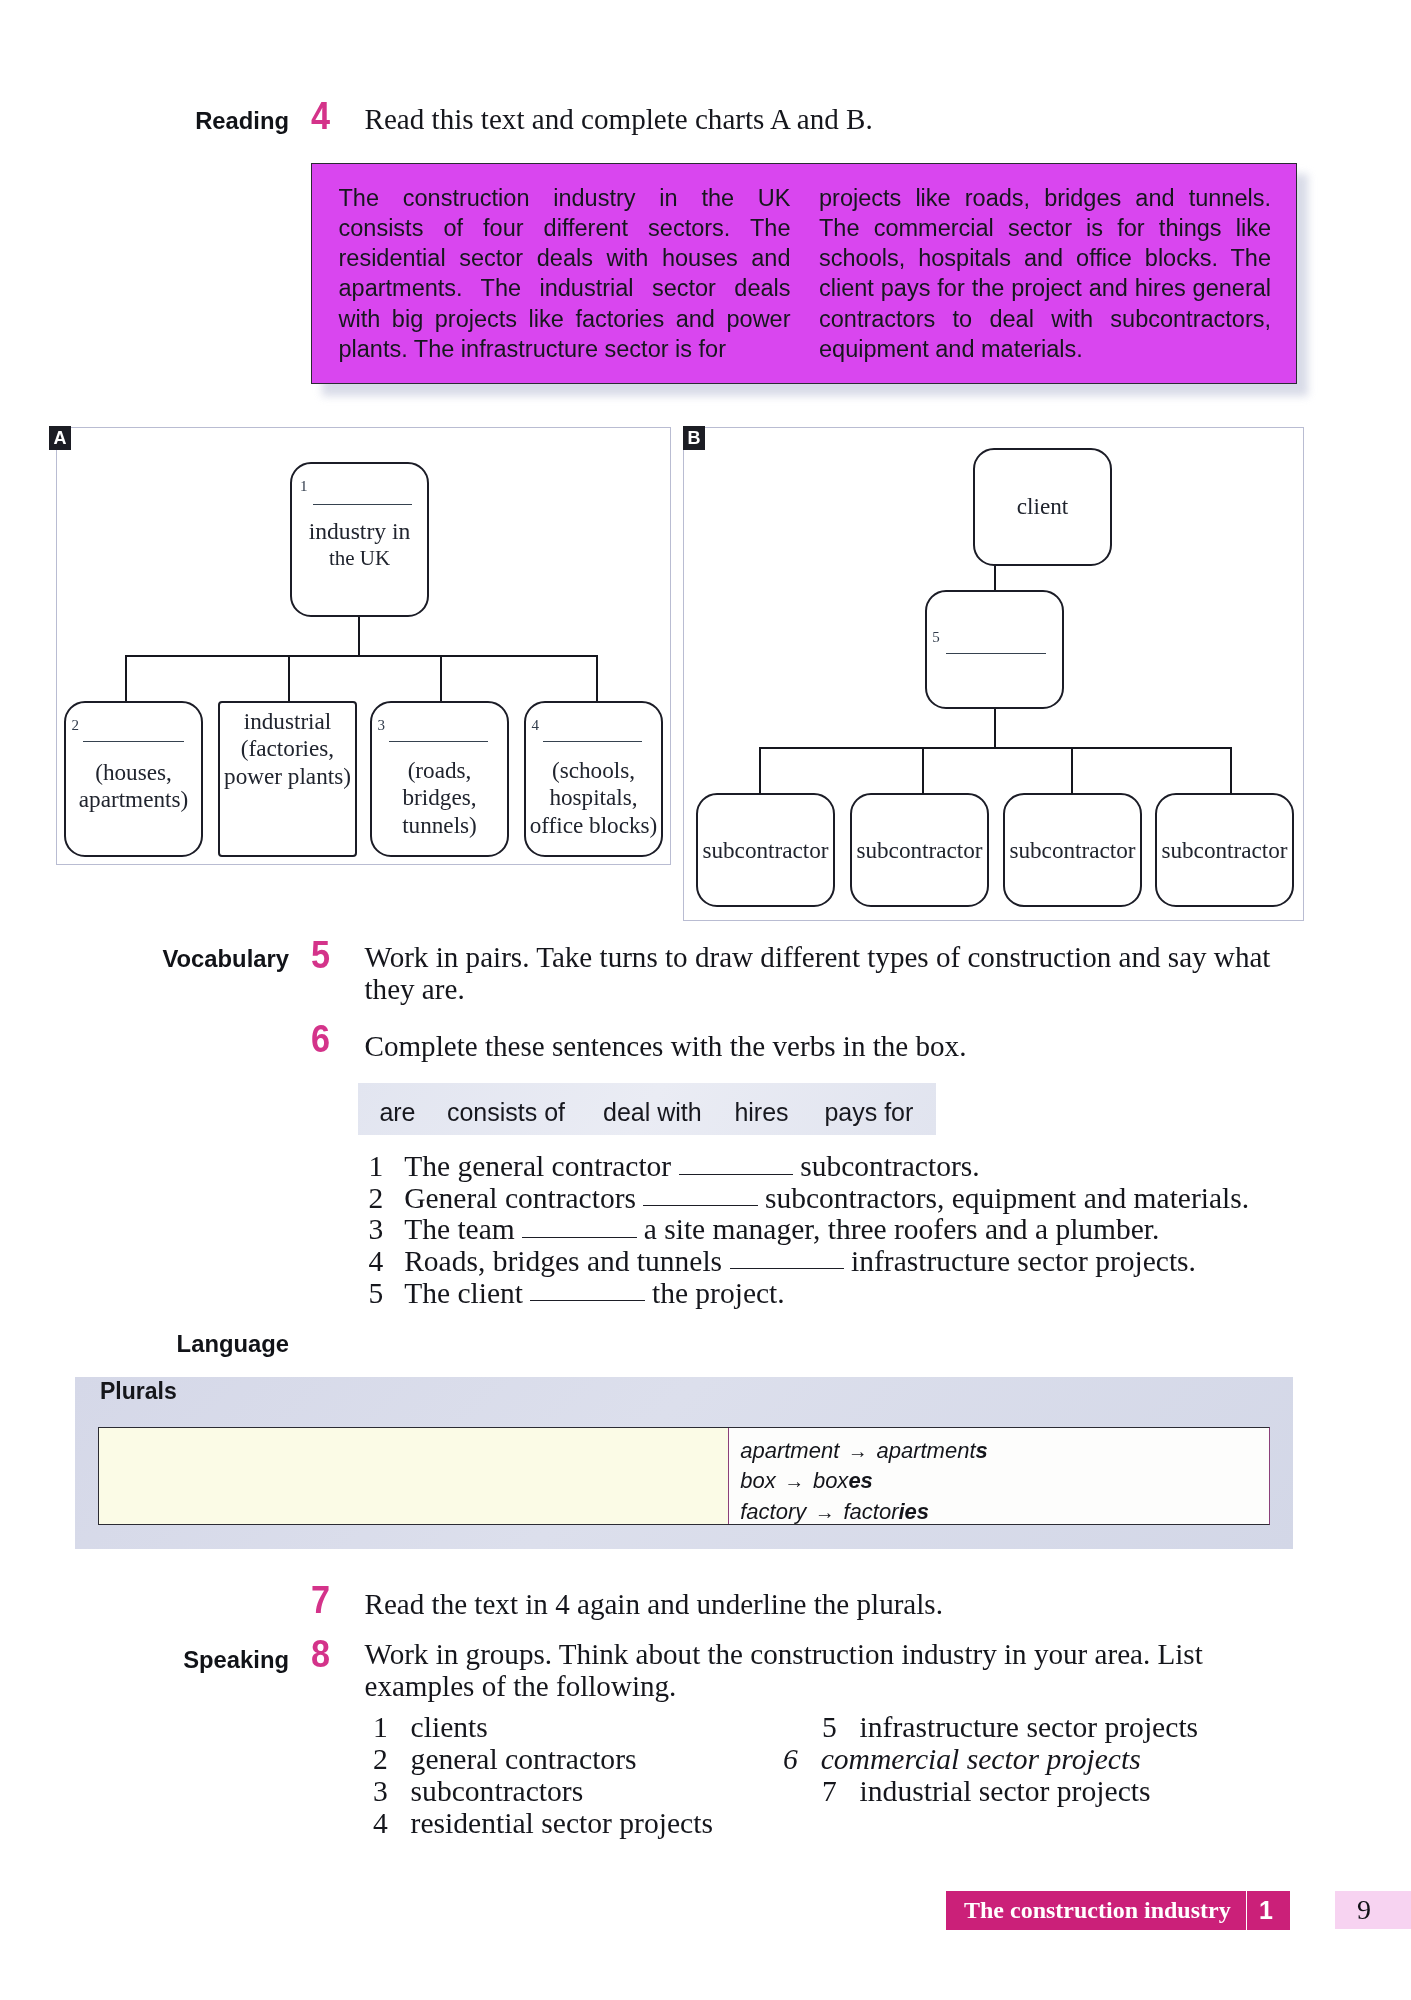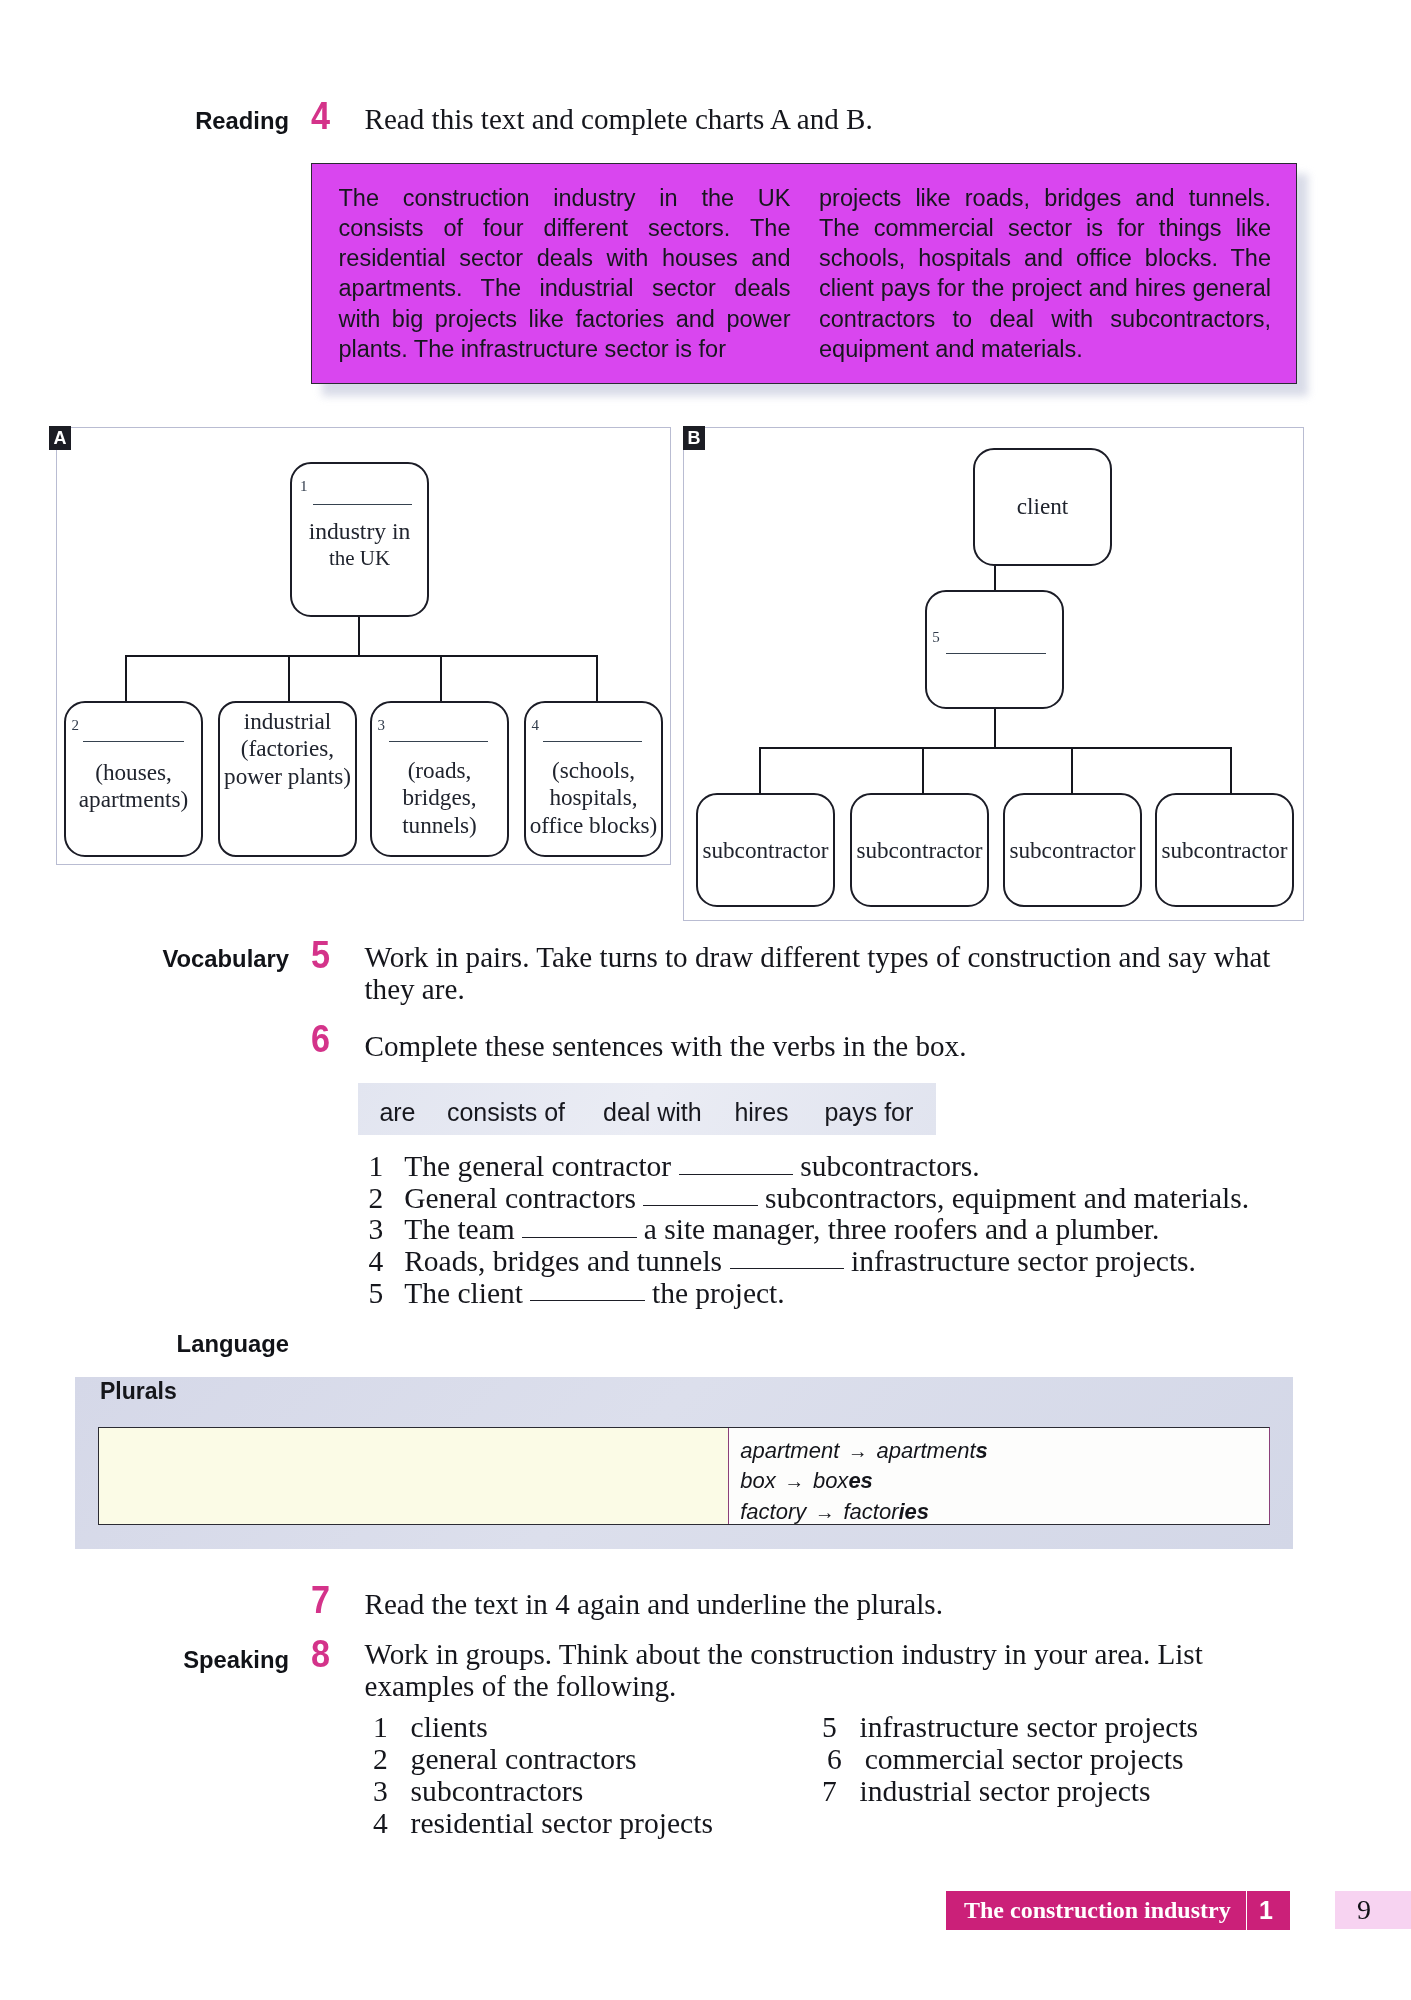--- a/index.html
+++ b/index.html
@@ -115,21 +115,21 @@
       <div class="node-blank" style="left:21px;top:39.5px;width:99px;"></div>
       <div class="node-text" style="top:54px;font-size:23.6px;line-height:27px;">industry in</div>
       <div class="node-text" style="top:81px;font-size:21px;line-height:27px;">the UK</div>
     </div>
     <div class="node" style="left:64px;top:701px;width:139px;height:156px;border-radius:21px;">
       <div class="node-num" style="left:5.5px;top:14px;">2</div>
       <div class="node-blank" style="left:17.3px;top:38px;width:101px;"></div>
       <div class="node-text" style="top:55.8px;font-size:23.2px;line-height:27.5px;">(houses,</div>
       <div class="node-text" style="top:83.3px;font-size:23.2px;line-height:27.5px;">apartments)</div>
     </div>
-    <div class="node" style="left:218px;top:701px;width:139px;height:156px;border-radius:18px;">
+    <div class="node" style="left:218px;top:701px;width:139px;height:156px;border-radius:4px;">
       <div class="node-text" style="top:4.5px;font-size:23.2px;line-height:27.5px;">industrial</div>
       <div class="node-text" style="top:32px;font-size:23.2px;line-height:27.5px;">(factories,</div>
       <div class="node-text" style="top:59.5px;font-size:23.2px;line-height:27.5px;">power plants)</div>
     </div>
     <div class="node" style="left:370px;top:701px;width:139px;height:156px;border-radius:21px;">
       <div class="node-num" style="left:5.5px;top:14px;">3</div>
       <div class="node-blank" style="left:17.3px;top:38px;width:99px;"></div>
       <div class="node-text" style="top:53.5px;font-size:23.2px;line-height:27.5px;">(roads,</div>
       <div class="node-text" style="top:81px;font-size:23.2px;line-height:27.5px;">bridges,</div>
       <div class="node-text" style="top:108.5px;font-size:23.2px;line-height:27.5px;">tunnels)</div>
@@ -220,21 +220,21 @@
 
 <div class="side-label" style="top:1645.8px;">Speaking</div>
 <div class="ex-num" style="top:1635px;">8</div>
 <div class="ex-text" style="top:1639.4px;width:856px;">Work in groups. Think about the construction industry in your area. List examples of the following.</div>
 <div id="speaking-list">
     <div class="sp-row" style="left:372.9px;top:1712.4px;"><span class="n">1</span><span>clients</span></div>
     <div class="sp-row" style="left:372.9px;top:1744.15px;"><span class="n">2</span><span>general contractors</span></div>
     <div class="sp-row" style="left:372.9px;top:1775.9px;"><span class="n">3</span><span>subcontractors</span></div>
     <div class="sp-row" style="left:372.9px;top:1807.65px;"><span class="n">4</span><span>residential sector projects</span></div>
     <div class="sp-row" style="left:821.9px;top:1712.4px;"><span class="n">5</span><span>infrastructure sector projects</span></div>
-    <div class="sp-row" style="left:827px;top:1744.15px;"><span class="n">6</span><span>commercial sector projects</span></div>
+    <div class="sp-row" style="left:783px;top:1744.15px;font-style:italic;"><span class="n">6</span><span>commercial sector projects</span></div>
     <div class="sp-row" style="left:821.9px;top:1775.9px;"><span class="n">7</span><span>industrial sector projects</span></div>
   </div>
 
 <div id="footer-bar">
   <div id="footer-title">The construction industry</div>
   <div id="footer-sep"></div>
   <div id="footer-unit">1</div>
 </div>
 <div id="page-tab">
   <div id="page-num">9</div>

